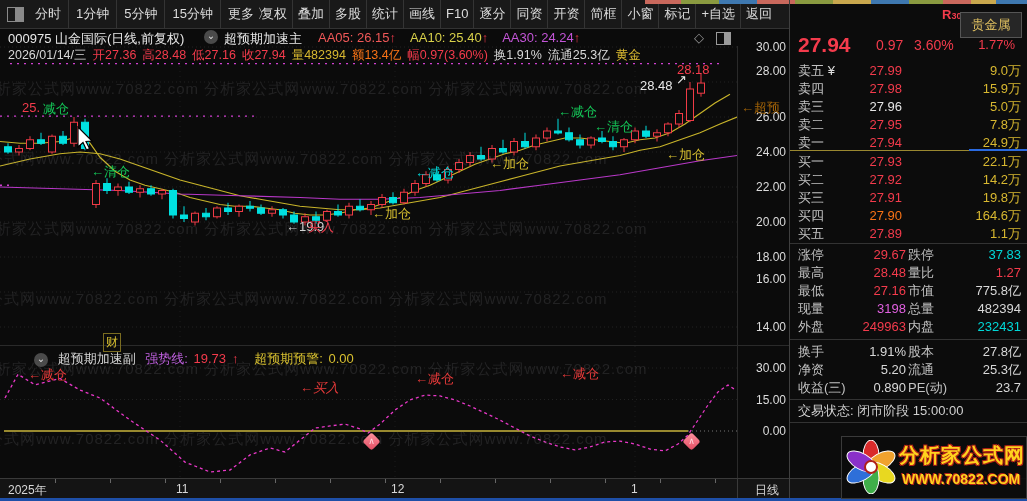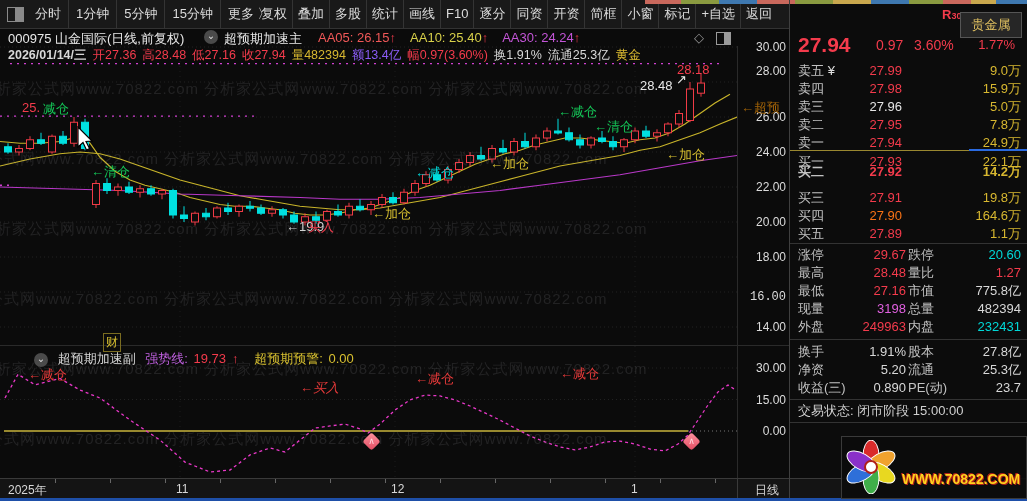--- a/index.html
+++ b/index.html
@@ -84,27 +84,27 @@
 
   <div id="info-row">
     <span class="t" style="left:8px;color:#e8e8e8">000975 山金国际(日线,前复权)</span>
     <span class="t collapse-icon" style="left:204px;">⌄</span>
     <span class="t" style="left:224px;color:#e8e8e8">超预期加速主</span>
     <span class="t" style="left:318px;" id="ma-values"><span style="color: rgb(240, 88, 88); margin-right: 14px;"><span>AA05: 26.15</span><span style="color:#f43b4c">↑</span></span><span style="color: rgb(216, 208, 74); margin-right: 14px;"><span>AA10: 25.40</span><span style="color:#f43b4c">↑</span></span><span style="color: rgb(196, 85, 216); margin-right: 14px;"><span>AA30: 24.24</span><span style="color:#f43b4c">↑</span></span></span>
     <span class="t" style="left:694px;color:#9a9a9a">◇</span>
     <span class="t" style="left:716px;top:4px;width:13px;height:11px;border:1px solid #9a9a9a;background:linear-gradient(90deg,#0b0b0b 55%,#9a9a9a 55%);"></span>
   </div>
   <div id="ohlc-row">
-      <span style="color: rgb(216, 216, 216); font-weight: bold;">2026/01/14/三</span>
+      <span style="color: rgb(216, 216, 216);">2026/01/14/三</span>
       <span style="color: rgb(244, 59, 76);">开27.36</span>
       <span style="color: rgb(244, 59, 76);">高28.48</span>
       <span style="color: rgb(244, 59, 76);">低27.16</span>
       <span style="color: rgb(244, 59, 76);">收27.94</span>
       <span style="color: rgb(216, 184, 48);">量482394</span>
-      <span style="color: #8b5cf6;">额13.4亿</span>
+      <span style="color: #f97316;">额13.4亿</span>
       <span style="color: rgb(244, 59, 76);">幅0.97(3.60%)</span>
       <span style="color: rgb(216, 216, 216);">换1.91%</span>
       <span style="color: rgb(216, 216, 216);">流通25.3亿</span>
       <span style="color: rgb(216, 184, 48);">黄金</span>
     </div>
 
   <svg id="main-svg" width="737" height="300">
       <line x1="0" y1="1" x2="737" y2="1" stroke="#222" stroke-dasharray="1 3"></line>
       <line x1="0" y1="36" x2="737" y2="36" stroke="#222" stroke-dasharray="1 3"></line>
       <line x1="0" y1="71" x2="737" y2="71" stroke="#222" stroke-dasharray="1 3"></line>
@@ -253,21 +253,21 @@
       <rect x="697.5" y="37.049999999999976" width="7" height="10.150000000000034" fill="#0b0b0b" stroke="#f03b46" stroke-width="1"></rect>
     </svg>
   <div id="main-axis">
       <div class="axis-label" style="top: 40px;">30.00</div>
       <div class="axis-label" style="top: 64px;">28.00</div>
       <div class="axis-label" style="top: 110px;">26.00</div>
       <div class="axis-label" style="top: 145px;">24.00</div>
       <div class="axis-label" style="top: 180px;">22.00</div>
       <div class="axis-label" style="top: 215px;">20.00</div>
       <div class="axis-label" style="top: 250px;">18.00</div>
-      <div class="axis-label" style="top: 290px; font-family: Liberation Mono, monospace;">16.00</div>
+      <div class="axis-label" style="top: 272px;">16.00</div>
       <div class="axis-label" style="top: 320px;">14.00</div>
     </div>
   <div id="main-labels">
       <div class="chart-label" style="left: 22px; top: 100px; color: rgb(244, 59, 76);">25.</div>
       <div class="chart-label" style="left: 43px; top: 100px; color: rgb(20, 200, 88);">减仓</div>
       <div class="chart-label" style="left: 91px; top: 163px; color: rgb(20, 200, 88);">←清仓</div>
       <div class="chart-label" style="left: 286px; top: 219px; color: rgb(208, 208, 208);">←19.9</div>
       <div class="chart-label" style="left: 308px; top: 218px; color: rgb(244, 59, 76);">买入</div>
       <div class="chart-label" style="left: 372px; top: 205px; color: rgb(216, 192, 48);">←加仓</div>
       <div class="chart-label" style="left: 415px; top: 164px; color: rgb(0, 216, 216);">←减仓</div>
@@ -382,21 +382,21 @@
     <span class="q-price" style="color:#f43b4c">27.94</span>
     <span class="q-vol" style="color:#d8b830">24.9万</span>
         </div>
         <div class="psep" style="top: 150px; background: rgb(154, 136, 48);"></div>
         <div style="position: absolute; right: 0px; top: 149px; width: 58px; height: 2px; background: rgb(42, 106, 224);"></div>
         <div class="row-abs" style="top: 153px;">
           <span class="q-label">买一</span>
     <span class="q-price" style="color:#f43b4c">27.93</span>
     <span class="q-vol" style="color:#d8b830">22.1万</span>
         </div>
-        <div class="row-abs" style="top: 163px; font-weight: bold;">
+        <div class="row-abs" style="top: 171px;">
           <span class="q-label">买二</span>
     <span class="q-price" style="color:#f43b4c">27.92</span>
     <span class="q-vol" style="color:#d8b830">14.2万</span>
         </div>
         <div class="row-abs" style="top: 189px;">
           <span class="q-label">买三</span>
     <span class="q-price" style="color:#f43b4c">27.91</span>
     <span class="q-vol" style="color:#d8b830">19.8万</span>
         </div>
         <div class="row-abs" style="top: 207px;">
@@ -407,21 +407,21 @@
         <div class="row-abs" style="top: 225px;">
           <span class="q-label">买五</span>
     <span class="q-price" style="color:#f43b4c">27.89</span>
     <span class="q-vol" style="color:#d8b830">1.1万</span>
         </div>
         <div class="psep" style="top: 243px;"></div>
         <div class="row-abs" style="top: 246px;">
           <span class="q-label">涨停</span>
           <span class="q1-val" style="color:#f43b4c">29.67</span>
     <span class="q2-label">跌停</span>
-          <span class="q2-val" style="color:#00d8d8">20.60</span>
+          <span class="q2-val" style="color:#00d8d8">37.83</span>
         </div>
         <div class="row-abs" style="top: 264px;">
           <span class="q-label">最高</span>
           <span class="q1-val" style="color:#f43b4c">28.48</span>
     <span class="q2-label">量比</span>
           <span class="q2-val" style="color:#f43b4c">1.27</span>
         </div>
         <div class="row-abs" style="top: 282px;">
           <span class="q-label">最低</span>
           <span class="q1-val" style="color:#f43b4c">27.16</span>
@@ -482,20 +482,21 @@
       <g transform="translate(26,27)">
         <ellipse rx="8" ry="16" cy="-11" fill="#d92b2b" stroke="#fff" stroke-width="1"></ellipse>
         <ellipse rx="8" ry="16" cy="-11" fill="#f0a22e" stroke="#fff" stroke-width="1" transform="rotate(60)"></ellipse>
         <ellipse rx="8" ry="16" cy="-11" fill="#e8d820" stroke="#fff" stroke-width="1" transform="rotate(120)"></ellipse>
         <ellipse rx="8" ry="16" cy="-11" fill="#3fae49" stroke="#fff" stroke-width="1" transform="rotate(180)"></ellipse>
         <ellipse rx="8" ry="16" cy="-11" fill="#2e6fd9" stroke="#fff" stroke-width="1" transform="rotate(240)"></ellipse>
         <ellipse rx="8" ry="16" cy="-11" fill="#8a30c9" stroke="#fff" stroke-width="1" transform="rotate(300)"></ellipse>
         <circle r="6" fill="#fff" stroke="#b02018" stroke-width="2"></circle>
       </g>
     </svg>
+    <div class="l1">分析家公式网</div>
     <div class="l2">WWW.70822.COM</div>
   </div>
 
   <div id="vdiv-panel"></div>
 
   <svg id="cursor" width="18" height="26">
     <path d="M2,1 L2,21 L7,16.5 L10.5,24 L13.5,22.5 L10,15.5 L16,15 Z" fill="#fff" stroke="#000" stroke-width="1.2"></path>
   </svg>
 </div>
 

